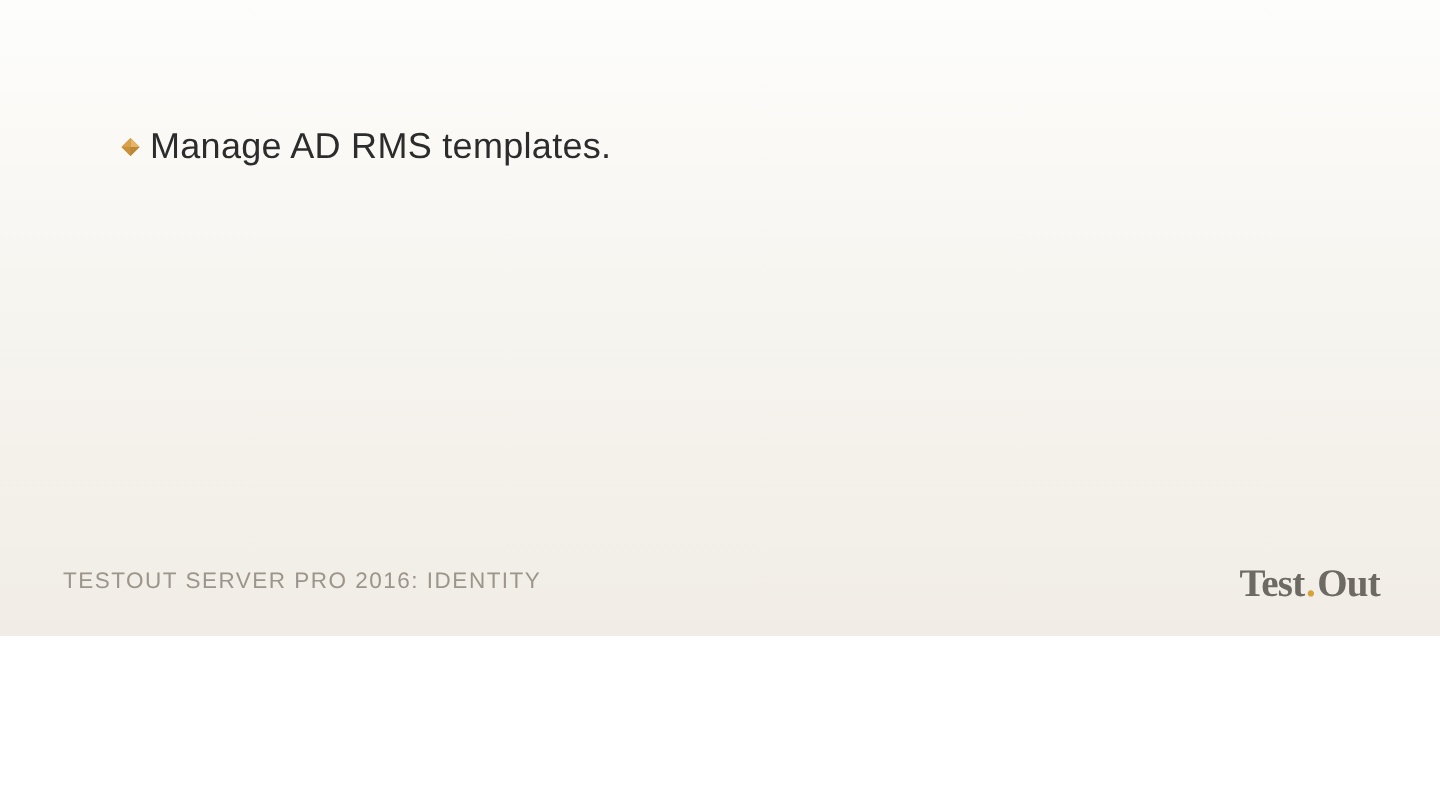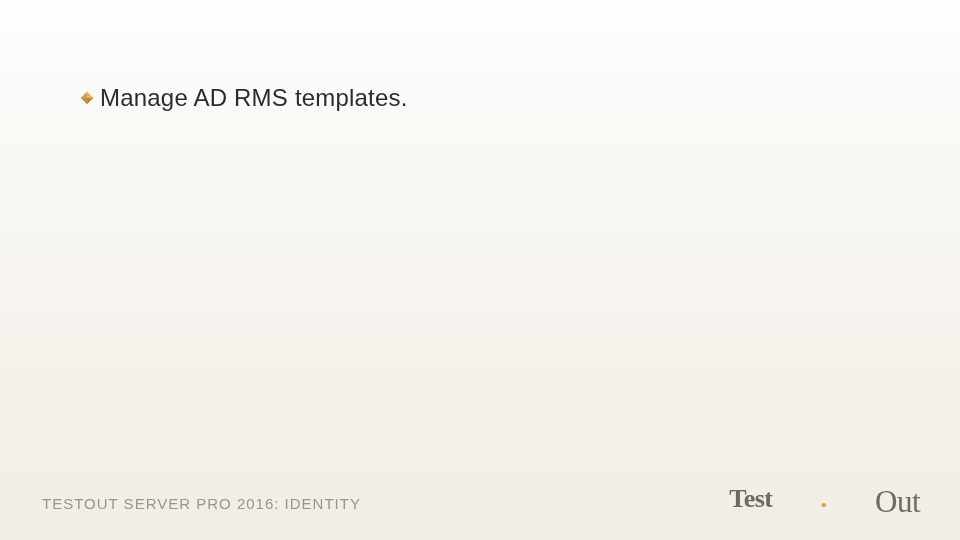--- a/index.html
+++ b/index.html
@@ -6,21 +6,21 @@
     margin: 0;
     padding: 0;
     width: 960px;
     height: 540px;
     overflow: hidden;
     font-family: Arial, Helvetica, sans-serif;
   }
   .slide {
     position: relative;
     width: 960px;
-    height: 540px;
+    height: 424px;
     background: linear-gradient(180deg, #fdfdfc 0%, #f7f5f0 45%, #f1ede6 100%);
   }
   .content {
     position: absolute;
     top: 82px;
     left: 80px;
     right: 60px;
   }
   .bullet-row {
     display: flex;
@@ -53,41 +53,40 @@
     letter-spacing: 1px;
     color: #9b958b;
     font-weight: 500;
     text-align: right;
   }
   .footer-logo {
     position: absolute;
     right: 40px;
     bottom: 20px;
     display: flex;
-    align-items: flex-start;
+    align-items: center;
     color: #6d6a64;
-    gap: 47px;
   }
   .logo-test {
     font-family: Georgia, "Times New Roman", serif;
     font-weight: bold;
     font-size: 26px;
     letter-spacing: -0.5px;
   }
   .logo-dot {
     font-family: Georgia, "Times New Roman", serif;
     font-weight: bold;
     font-size: 26px;
     color: #d9a13a;
     margin: 0 1px;
   }
   .logo-out {
     font-family: Georgia, "Times New Roman", serif;
-    font-weight: normal;
-    font-size: 31px;
+    font-weight: bold;
+    font-size: 26px;
     letter-spacing: -0.5px;
   }
 </style>
 </head>
 <body>
 
 <div class="slide">
 
   <div class="content">
 

